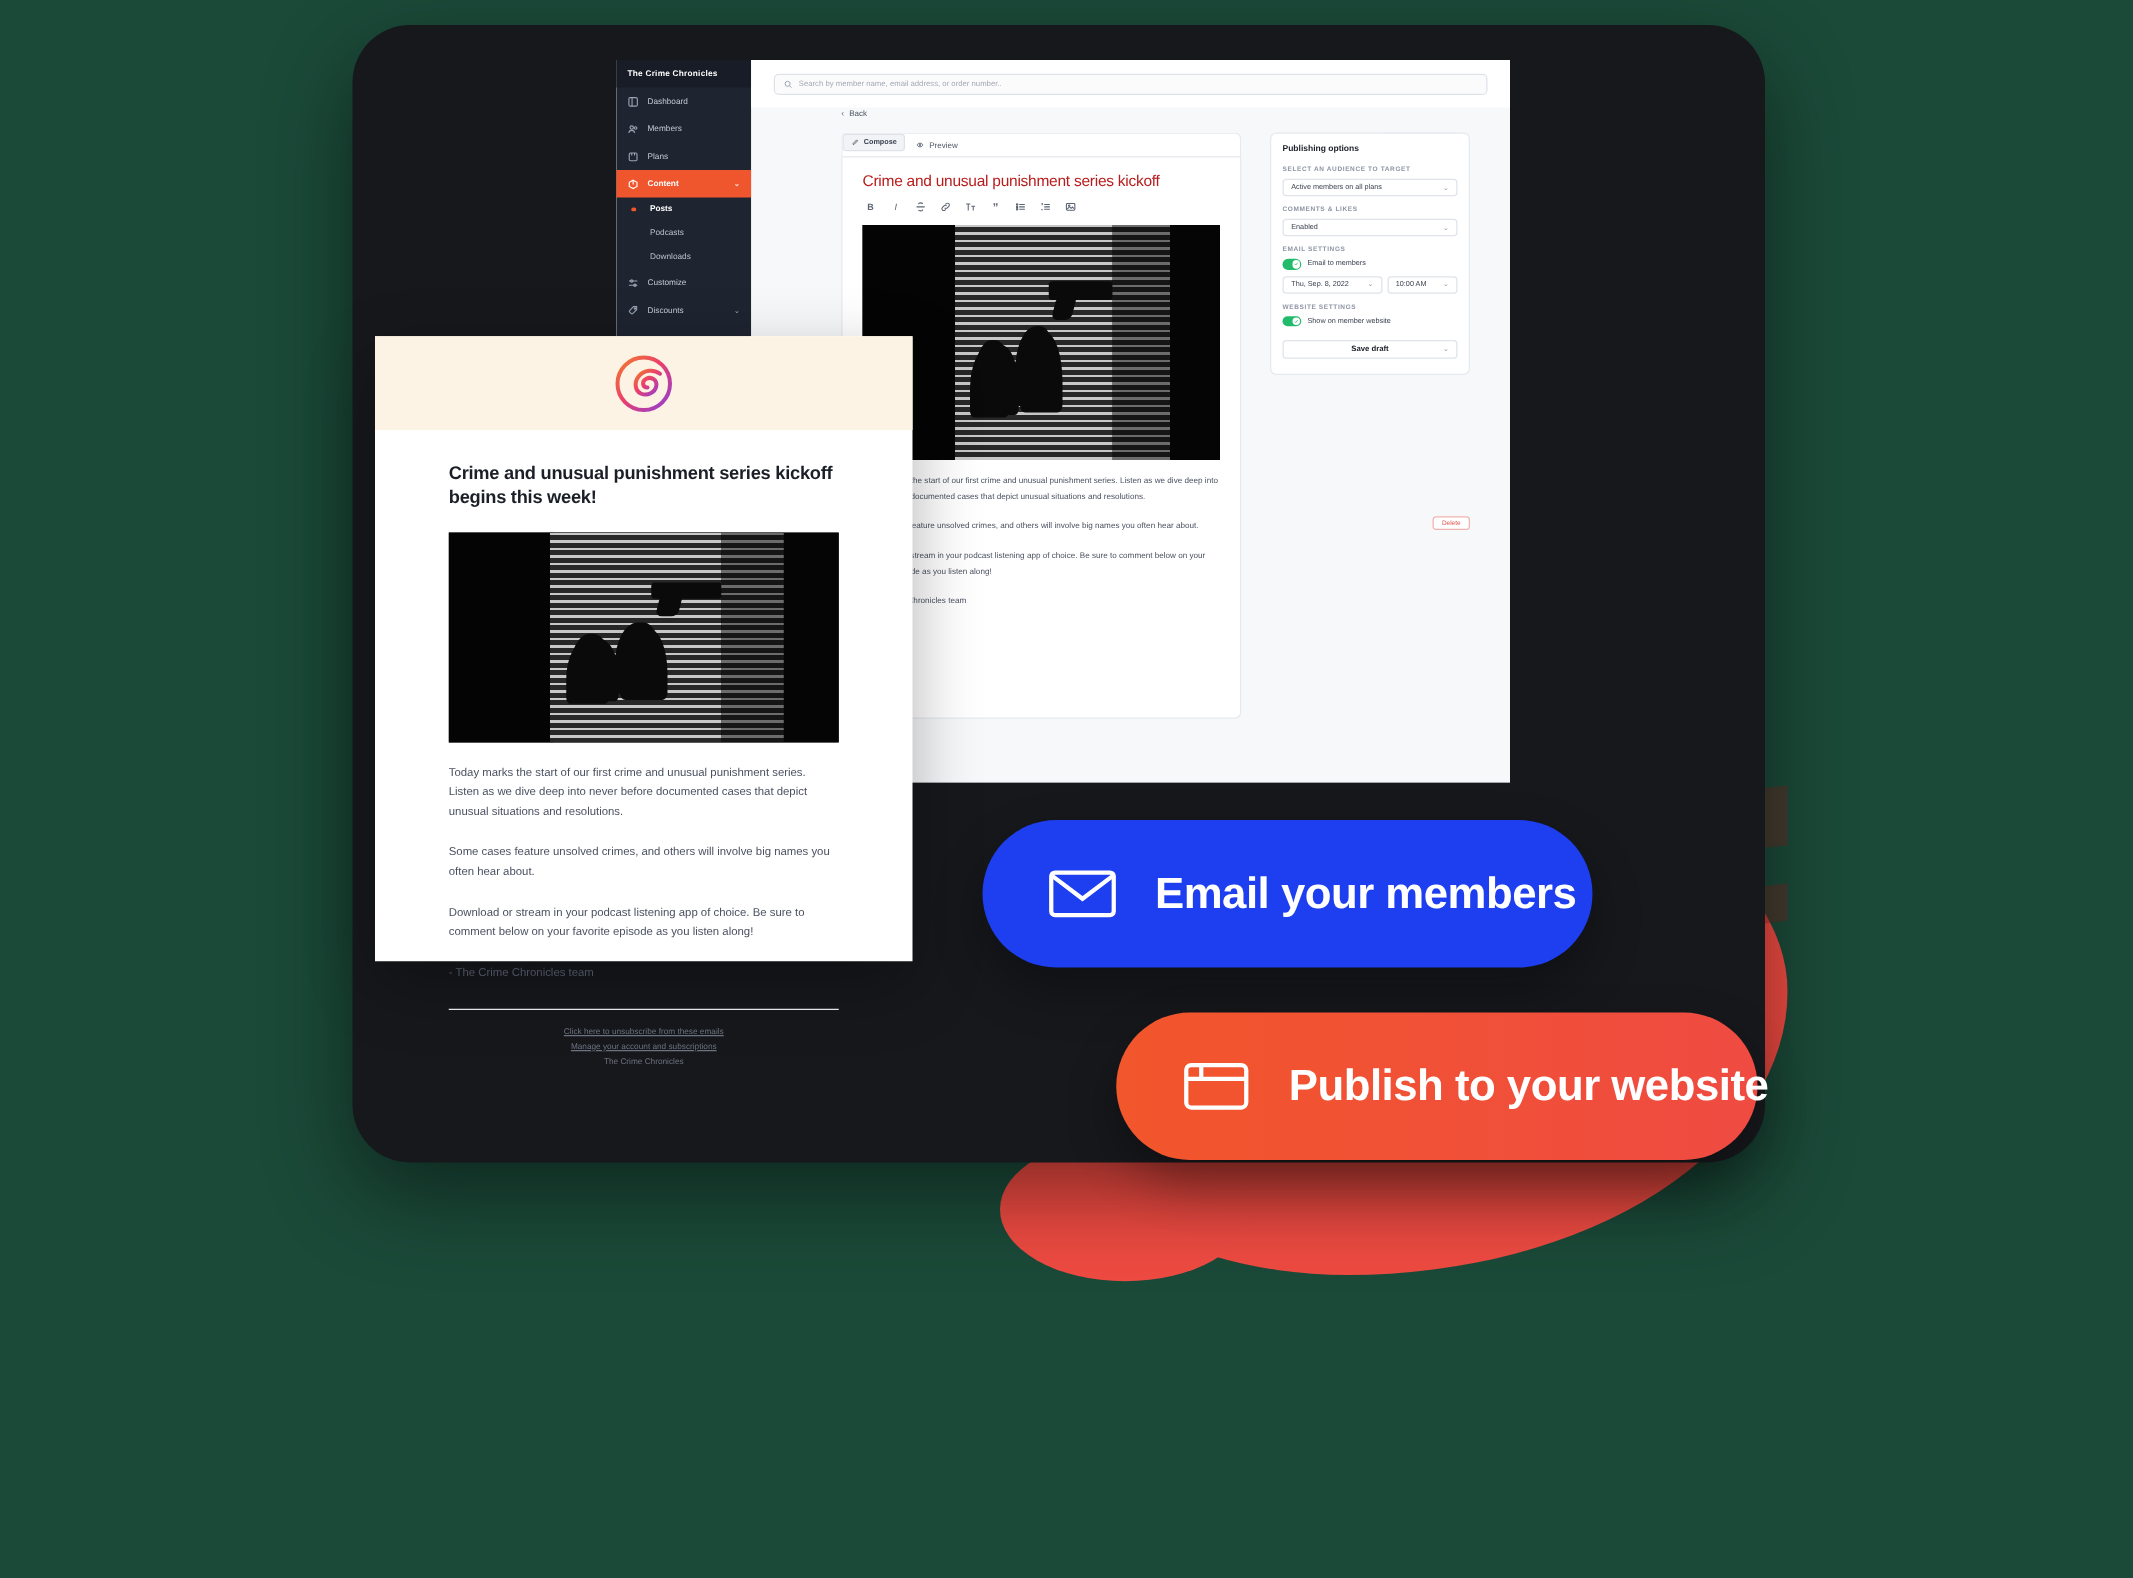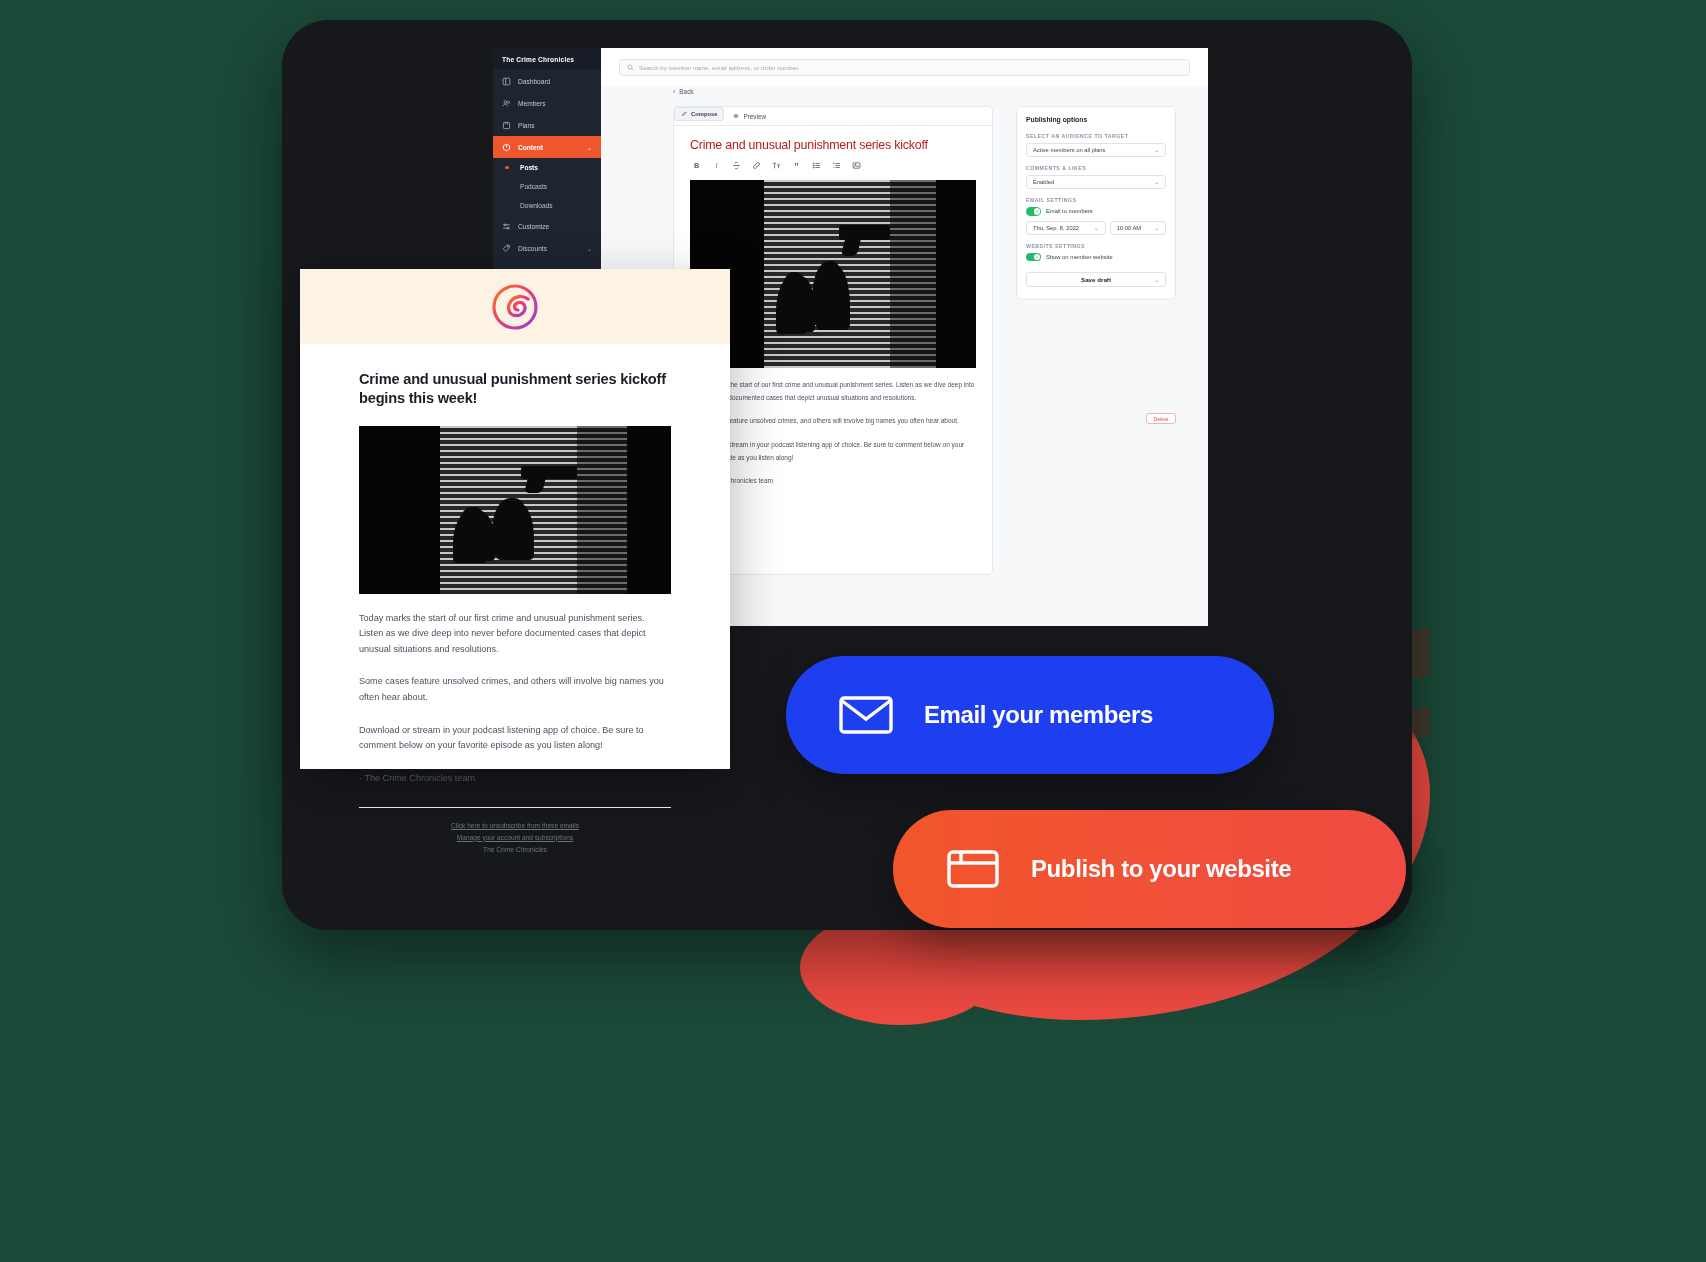--- a/index.html
+++ b/index.html
@@ -181,21 +181,21 @@
     left: 786px; top: 656px; width: 488px; height: 118px;
     background:#1d3ff0; padding-left: 52px;
     box-shadow: 0 18px 40px rgba(0,0,0,.32);
   }
   .pill-publish {
     left: 893px; top: 810px; width: 513px; height: 118px;
     background: linear-gradient(90deg,#f2562b 0%, #ef4b42 100%);
     padding-left: 52px;
     box-shadow: 0 18px 40px rgba(0,0,0,.32);
   }
-  .pill .plabel { font-size: 24px; font-weight: 700; letter-spacing:-.4px; white-space:nowrap;}
+  .pill .plabel { font-size: 35px; font-weight: 700; letter-spacing:-.4px; white-space:nowrap;}
   .pill .picon { width: 56px; height: 46px; flex:0 0 auto; }
   .pill .picon svg { width: 56px; height: 46px; stroke:#fff; fill:none; stroke-width: 3.4; }
 </style>
 </head>
 <body>
 
 <div id="stage">
 
   <div class="blob blob-top">
     <div class="shade" style="left:0;top:150px;width:480px;height:60px;transform:skewY(-7deg)"></div>

